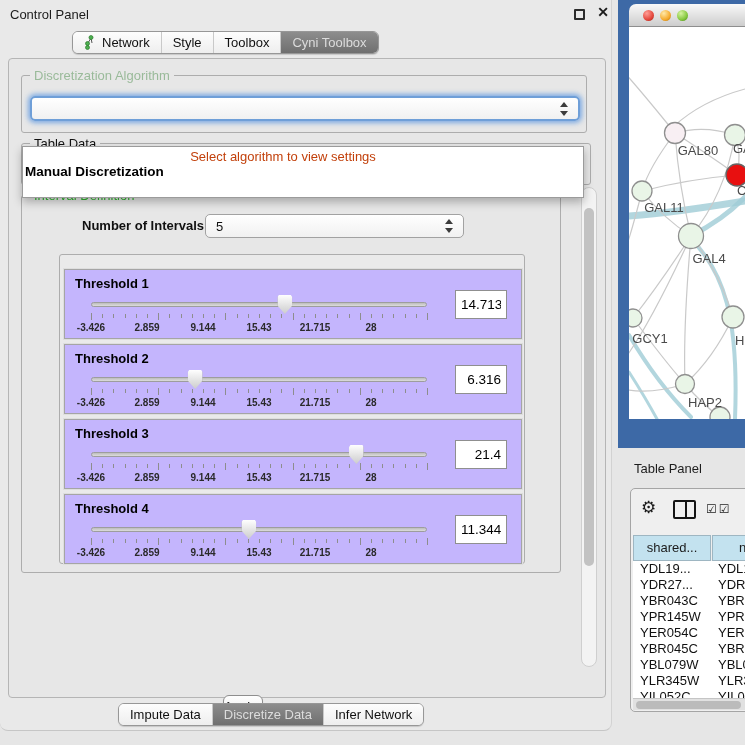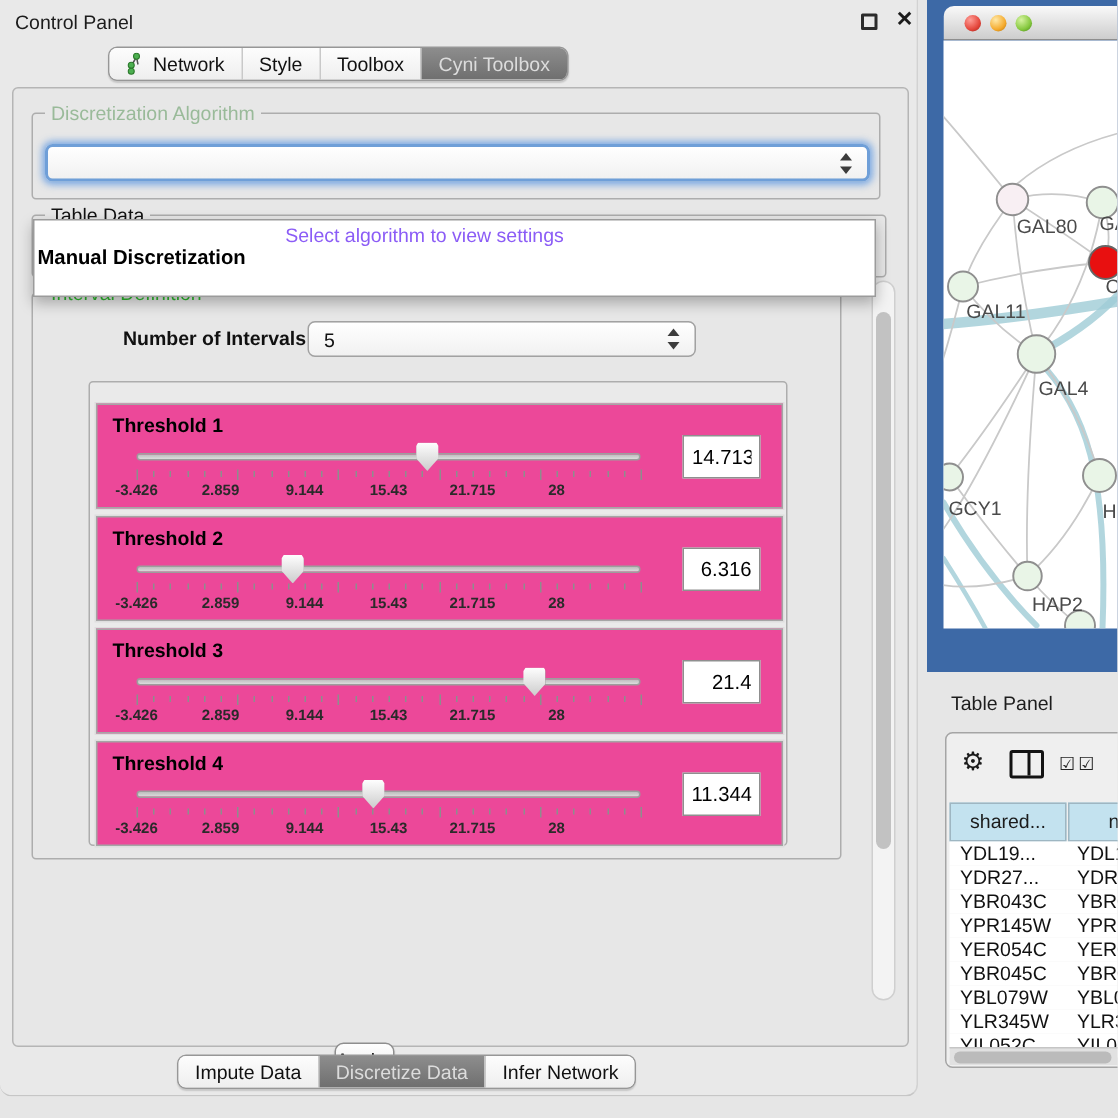--- a/index.html
+++ b/index.html
@@ -35,33 +35,33 @@
   .combo { position:absolute; background:linear-gradient(#ffffff,#f1f1f1); border:1px solid #a2a2a2; border-radius:5px; cursor:pointer; }
   .combo-text { position:absolute; left:10px; top:4px; font-size:13px; color:#111; white-space:nowrap; }
   .stepper { position:absolute; right:9px; top:50%; transform:translateY(-50%); width:9px; height:14px; }
   .stepper:before, .stepper:after { content:""; position:absolute; left:0; border-left:4.5px solid transparent; border-right:4.5px solid transparent; }
   .stepper:before { top:0; border-bottom:5px solid #3c3c3c; }
   .stepper:after { bottom:0; border-top:5px solid #3c3c3c; }
   .combo-focus { border:2px solid #6f9fd8; box-shadow:0 0 5px 2px rgba(90,150,225,0.75); }
 
   
   .popup { position:absolute; left:13px; top:87px; width:562px; height:52px; background:#ffffff; border:1px solid #9b9b9b; box-shadow:0 4px 9px rgba(0,0,0,0.28); z-index:30; }
-  .popup-hint { position:absolute; left:0; right:40px; top:2px; text-align:center; color:#8b5cf6; font-size:13px; }
+  .popup-hint { position:absolute; left:0; right:40px; top:2px; text-align:center; color:#c2410c; font-size:13px; }
   .popup-opt1 { position:absolute; left:2px; top:17px; font-weight:bold; color:#000; font-size:13.5px; cursor:pointer; }
   .popup-opt2 { position:absolute; left:2px; top:34px; color:#000; font-size:13.5px; cursor:pointer; }
 
   
   .viewport { position:absolute; left:6px; top:128px; width:570px; height:480px; overflow:hidden; }
   .vscroll { position:absolute; width:16px; background:#f3f3f3; border:1px solid #cfcfcf; border-radius:8px; }
   .vscroll .thumb { position:absolute; left:2px; right:2px; background:#c2c2c2; border-radius:6px; cursor:grab; }
   .panel-scroll { left:572px; top:128px; height:480px; }
   .panel-scroll .thumb { top:20px; height:358px; }
   .bold { font-weight:bold; }
 
-  .tpanel { position:absolute; left:4px; width:458px; height:70px; border:1px solid #a5a5a5; background:#ec4899; box-shadow:0 0 0 1px #dedede; }
+  .tpanel { position:absolute; left:4px; width:458px; height:70px; border:1px solid #a5a5a5; background:#c4b5fd; box-shadow:0 0 0 1px #dedede; }
   .tpanel-label { position:absolute; left:10px; top:6px; font-weight:bold; font-size:13px; color:#000; }
   .track-area { position:absolute; left:26px; top:31px; width:336px; height:8px; }
   .track { position:absolute; left:0; right:0; top:1px; height:5px; background:linear-gradient(#bdbdbd,#dcdcdc); border:1px solid #9d9d9d; border-radius:4px; cursor:pointer; }
   .thumb-sl { position:absolute; top:-6px; width:15px; height:19px; transform:translateX(-50%); background:linear-gradient(#fefefe,#cccccc); clip-path:polygon(10% 0,90% 0,100% 12%,100% 55%,50% 100%,0 55%,0 12%); filter:drop-shadow(0 0 1px #777); cursor:grab; }
   .ticks { position:absolute; left:26px; top:43px; width:336px; height:8px; }
   .tick { position:absolute; top:1px; width:1px; height:4px; background:#8d8d8d; }
   .tick.major { height:7px; top:0; }
   .ticklabels { position:absolute; left:26px; top:52px; width:280px; height:12px; }
   .ticklabels span { position:absolute; transform:translateX(-50%); font-size:10px; font-weight:bold; color:#2a2a2a; white-space:nowrap; }
   .tvalue { position:absolute; left:390px; top:20px; width:52px; height:29px; background:#fff; border:1px solid #8f8f8f; font-family:"Liberation Sans", sans-serif; font-size:13.5px; text-align:right; padding:0 5px; color:#000; }

